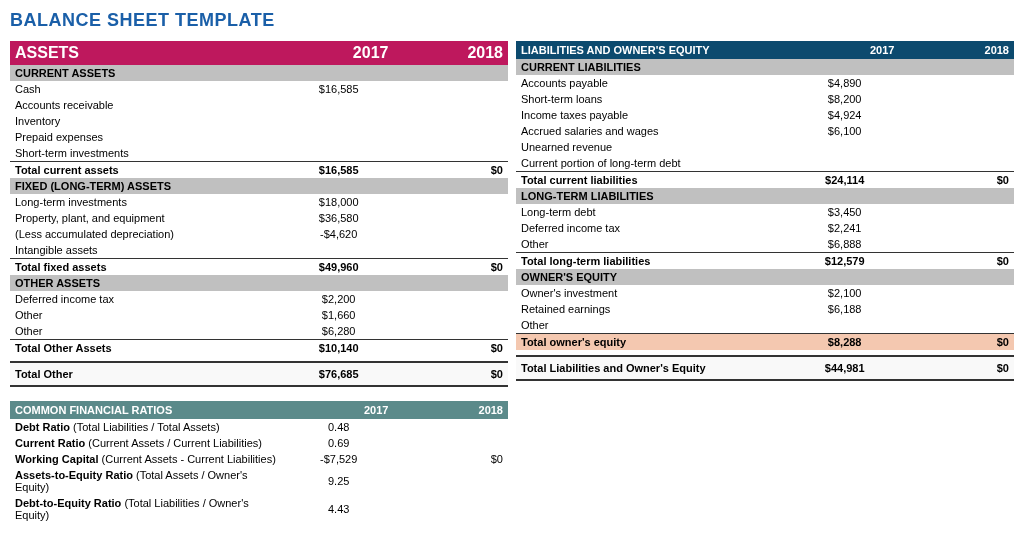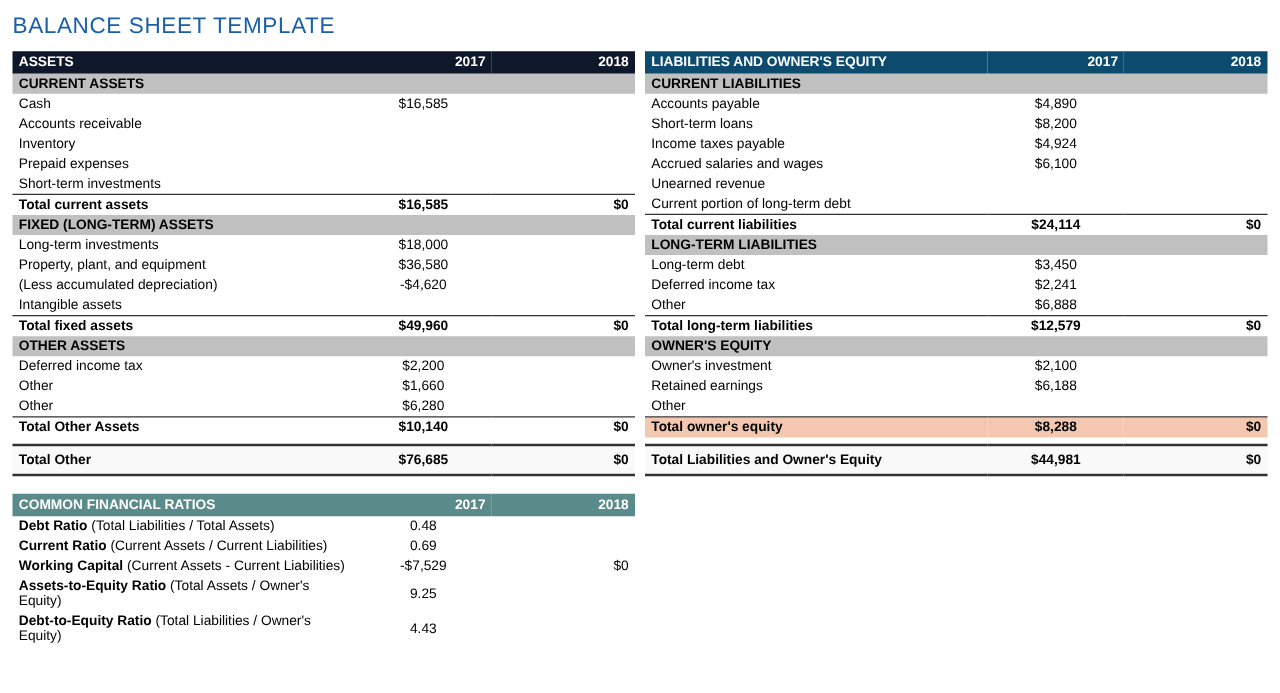--- a/index.html
+++ b/index.html
@@ -1,22 +1,22 @@
 <!DOCTYPE html>
 <html><head>
   <meta charset="utf-8">
   <style>
     * { box-sizing: border-box; margin: 0; padding: 0; }
     body { font-family: Arial, sans-serif; font-size: 11px; background: #fff; padding: 10px; }
-    h1 { color: #1a5fa8; font-size: 18px; font-weight: normal; margin-bottom: 10px; letter-spacing: 0.5px; }
+    h1 { color: #1a5fa8; font-size: 18px; font-weight: bold; margin-bottom: 10px; letter-spacing: 0.5px; }
     .main-container { display: flex; gap: 8px; }
     .left-panel { flex: 1; }
     .right-panel { flex: 1; }
     table { width: 100%; border-collapse: collapse; }
-    .section-header { background: #0f172a; color: #fff; font-weight: bold; font-size: 11px; }
+    .section-header { background: #be185d; color: #fff; font-weight: bold; font-size: 16px; }
     .section-header td { padding: 3px 5px; }
     .category-header { background: #c0c0c0; font-weight: bold; font-size: 11px; }
     .category-header td { padding: 2px 5px; }
     .data-row td { padding: 2px 5px; border-bottom: none; }
     .total-row td { padding: 2px 5px; border-top: 1px solid #333; font-weight: bold; }
     .col-label { width: 55%; }
     .col-2017 { width: 22%; text-align: center; }
     .col-2018 { width: 23%; text-align: right; }
     .header-year { text-align: right; font-weight: bold; }
     .orange-header { background: #0c4a6e; color: #fff; font-weight: bold; }

